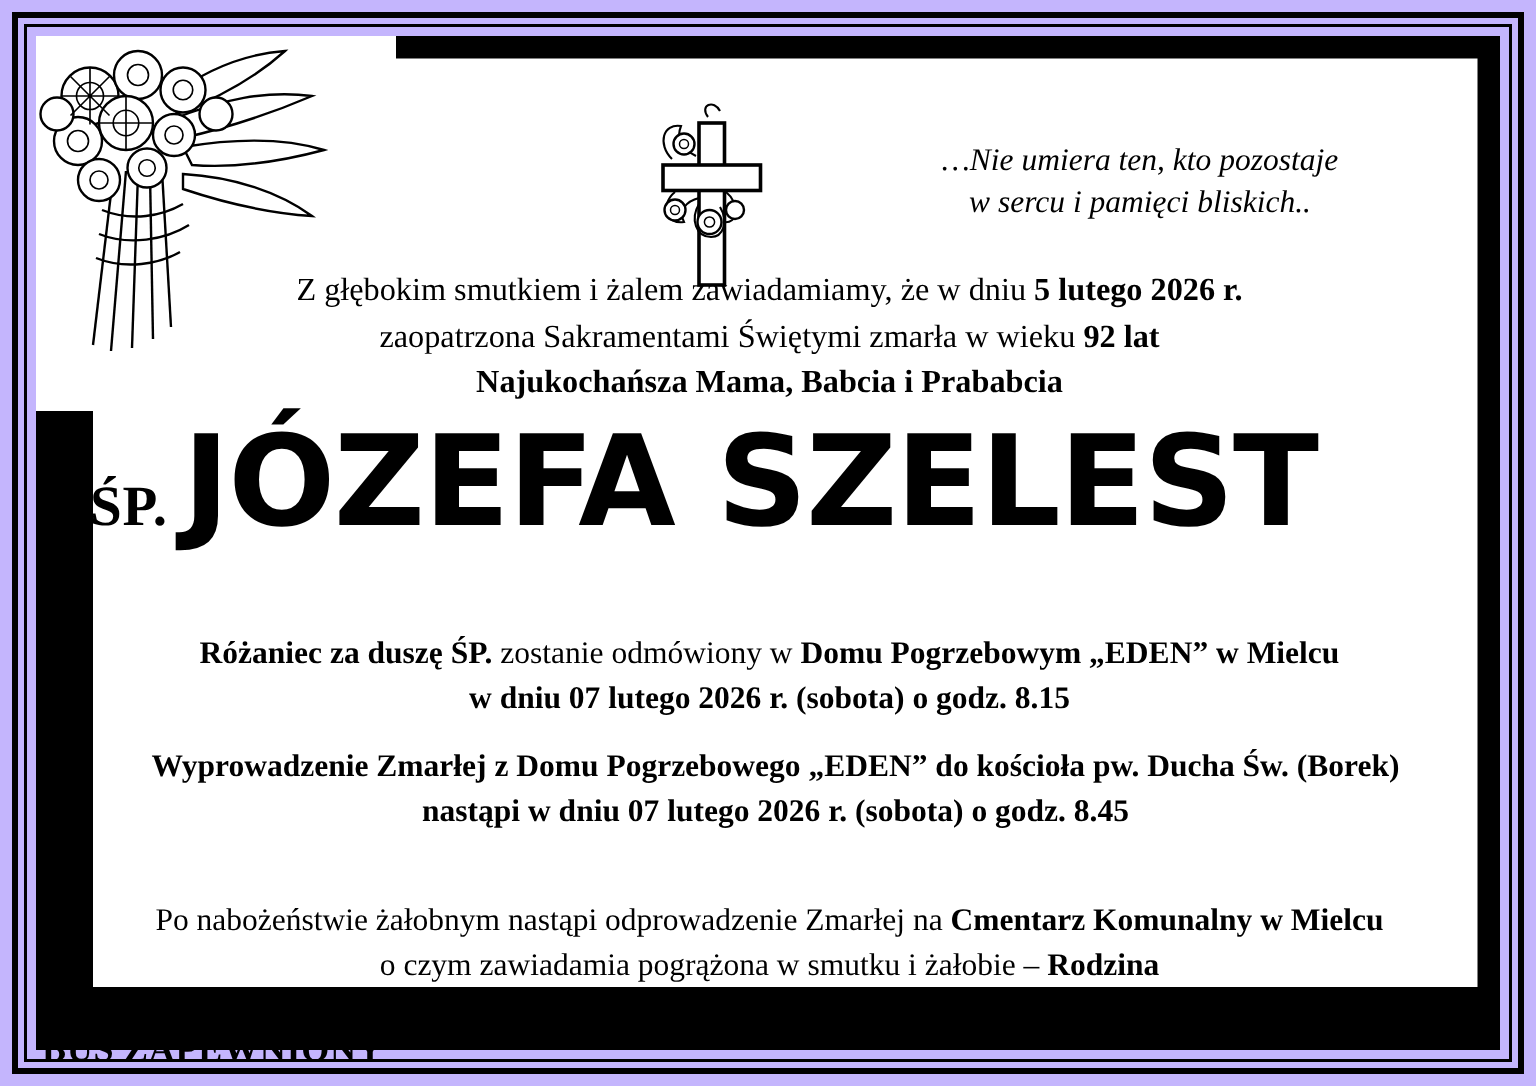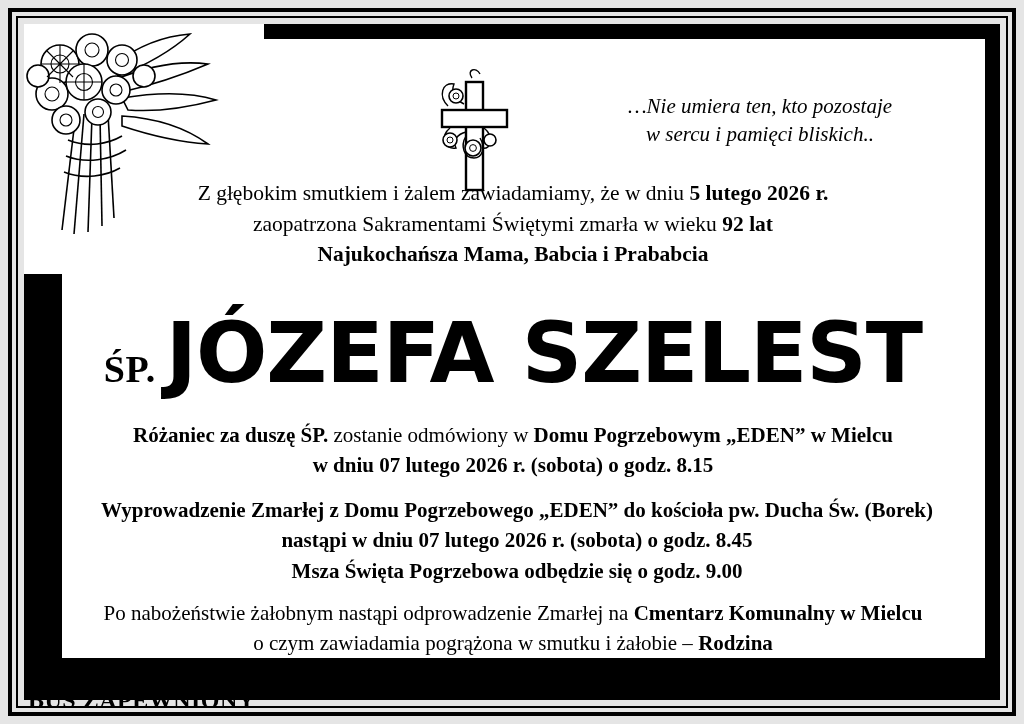--- a/index.html
+++ b/index.html
@@ -4,21 +4,21 @@
 <style>
   html, body {
     margin: 0;
     padding: 0;
     background: #ffffff;
   }
   .page {
     position: relative;
     width: 1024px;
     height: 724px;
-    background: #e5e5e5;
+    background: #c4b5fd;
     font-family: "Liberation Serif", serif;
     color: #000000;
     overflow: hidden;
   }
 
   
   .frame-outer {
     position: absolute;
     left: 8px;
     top: 8px;
@@ -110,23 +110,23 @@
     width: 846px;
     text-align: center;
     font-size: 21.5px;
     line-height: 1.42;
   }
   .announce b { font-weight: bold; }
 
   .name-row {
     position: absolute;
     left: 0px;
-    top: 264px;
+    top: 232px;
     width: 906px;
-    text-align: center;
+    text-align: left;
     white-space: nowrap;
   }
   .sp {
     font-size: 38px;
     font-weight: bold;
     letter-spacing: 0.5px;
     vertical-align: baseline;
   }
   .name {
     font-family: "DejaVu Sans", sans-serif;
@@ -284,23 +284,20 @@
       </div>
     </div>
 
     <div class="block procession">
       <div>
         <b>Wyprowadzenie Zmarłej z Domu Pogrzebowego „EDEN” do kościoła pw. Ducha Św. (Borek)</b>
       </div>
       <div>
         <b>nastąpi w dniu 07 lutego 2026 r. (sobota) o godz. 8.45</b>
       </div>
-      <div>
-        <b>Msza Święta Pogrzebowa odbędzie się o godz. 9.00</b>
-      </div>
     </div>
 
     <div class="block closing">
       <div>
         <span>Po nabożeństwie żałobnym nastąpi odprowadzenie Zmarłej na </span><b>Cmentarz Komunalny w Mielcu</b>
       </div>
       <div>
         <span>o czym zawiadamia pogrążona w smutku i żałobie – </span><b>Rodzina</b>
       </div>
     </div>

